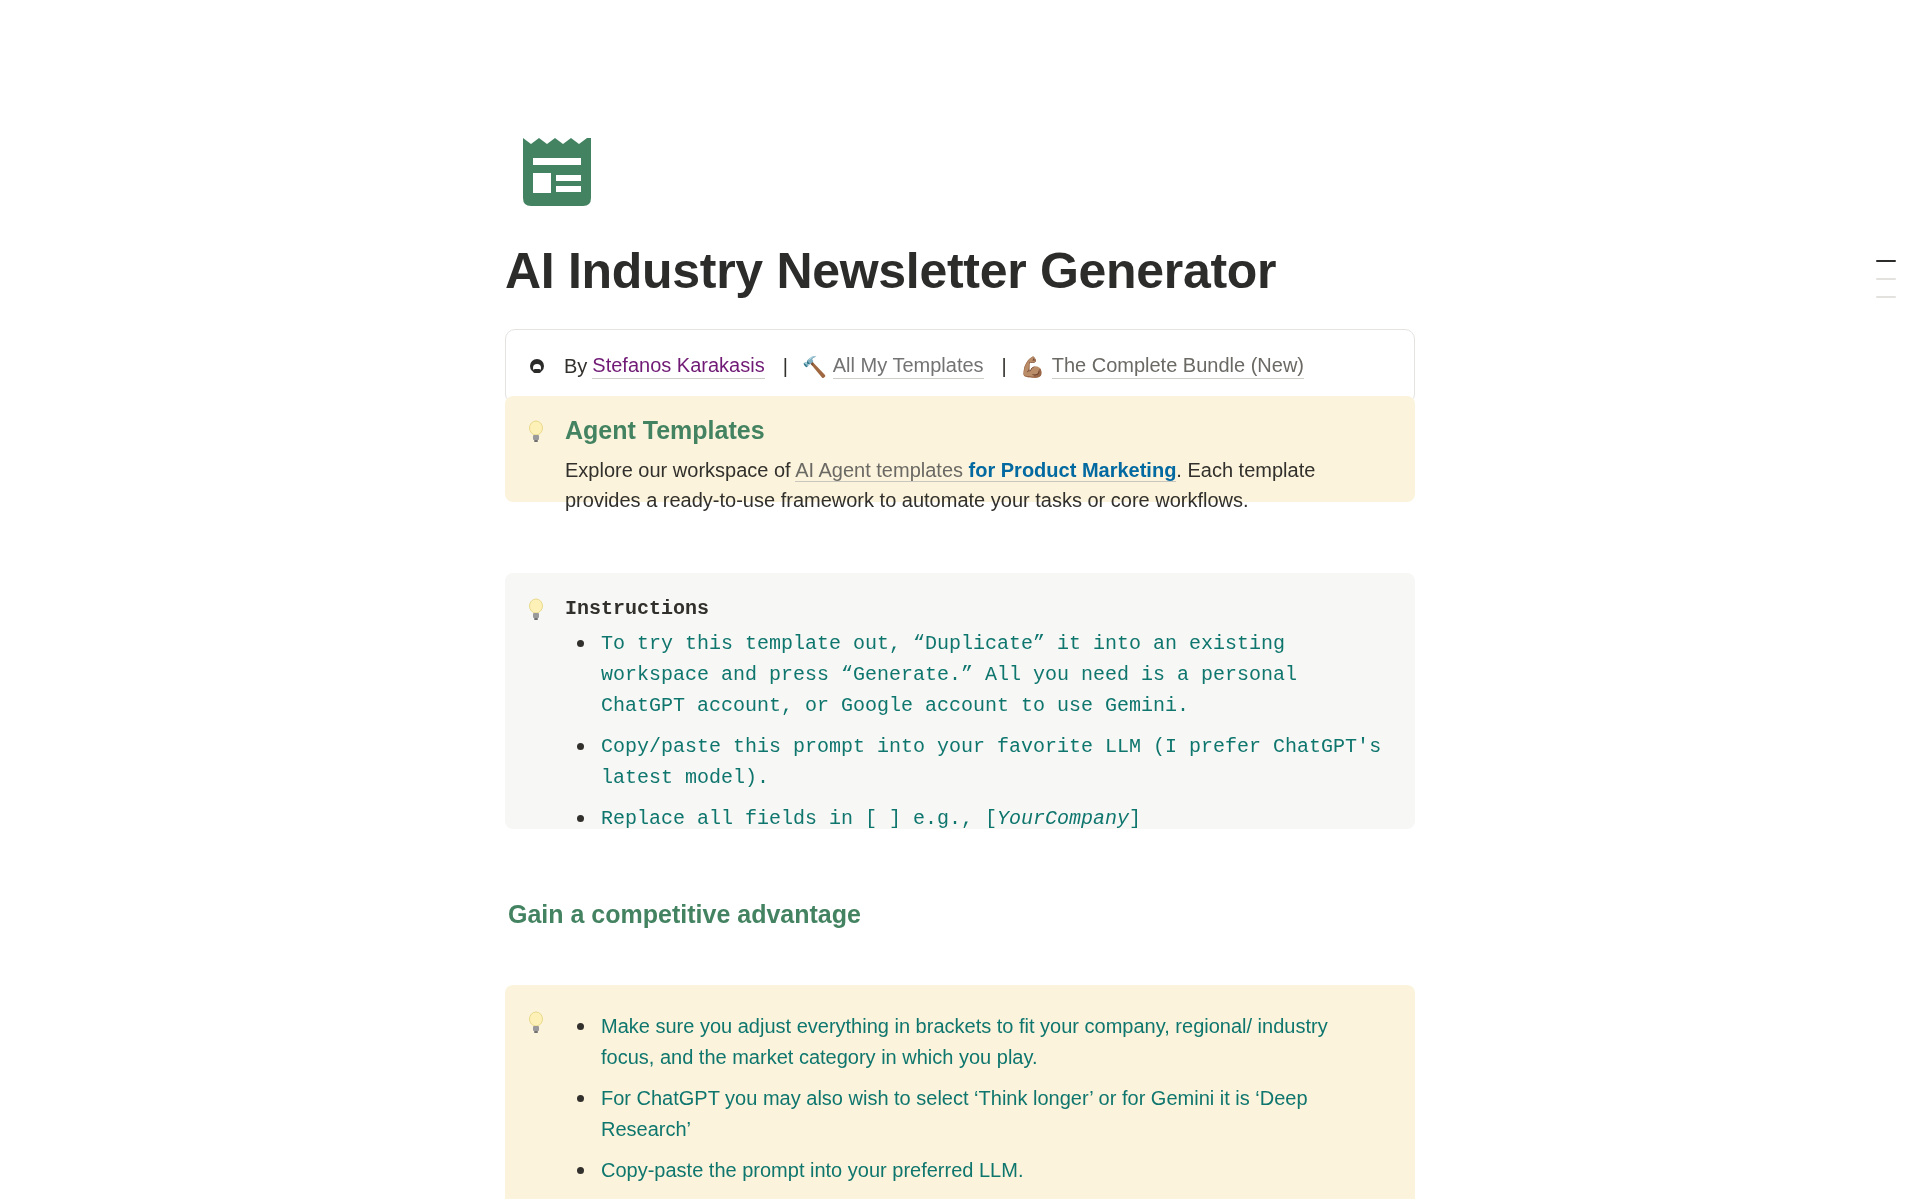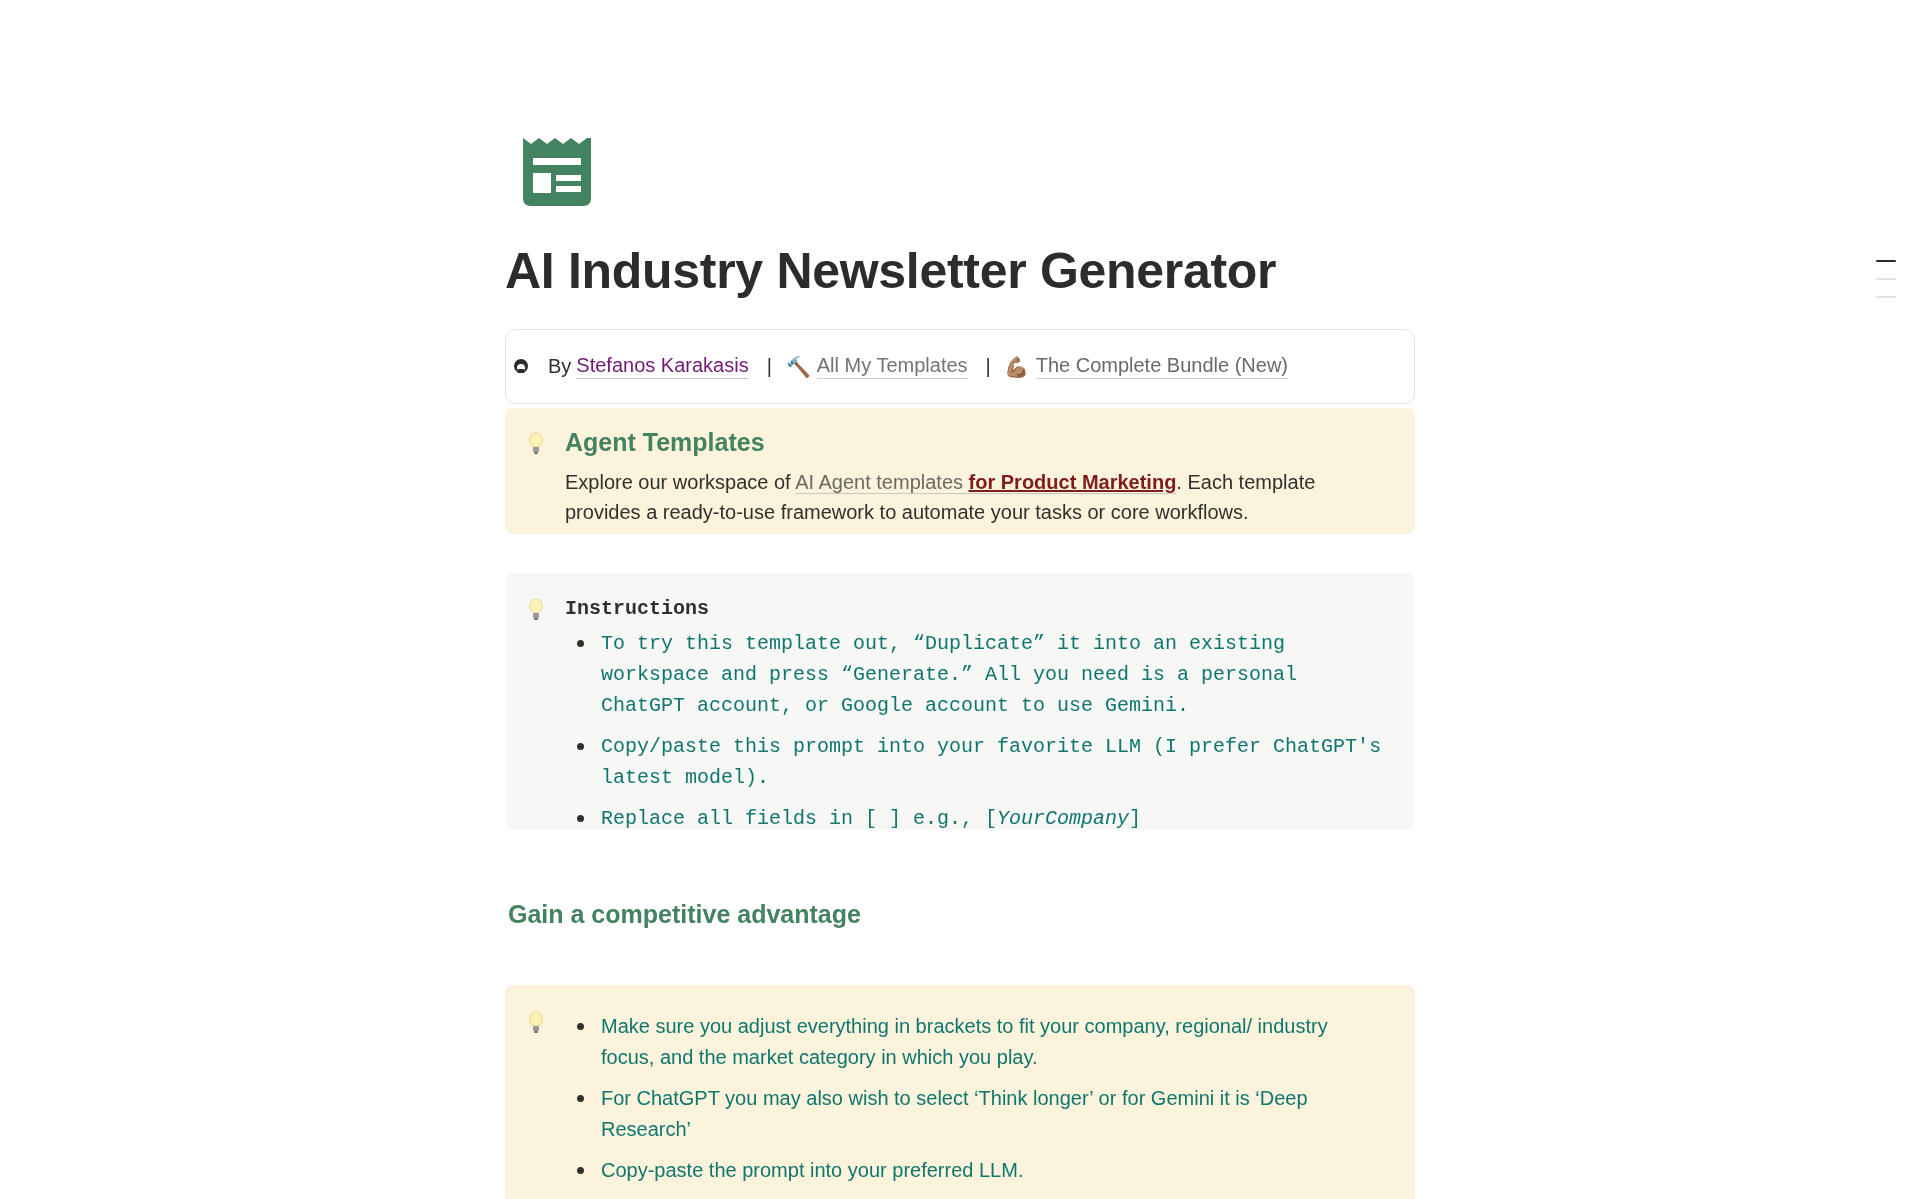--- a/index.html
+++ b/index.html
@@ -12,21 +12,21 @@
 
     .page-title {
       position: absolute; left: 0; top: 242px;
       font-size: 50px; font-weight: 700; color: #2c2c2b; letter-spacing: -0.3px;
       white-space: nowrap;
     }
 
     .byline {
       position: absolute; left: 0; top: 329px; width: 910px; height: 75px;
       border: 1.5px solid #e4e3e0; border-radius: 10px;
-      display: flex; align-items: center; padding-left: 6px;
+      display: flex; align-items: center; padding-left: 22px;
       font-size: 20px; color: #32302c; white-space: nowrap; text-align: right;
     }
     .byline .avatar { width: 18px; height: 18px; margin-right: 18px; display:inline-block; }
     .byline .link { text-decoration: none; border-bottom: 1.5px solid #cfcdc8; padding-bottom: 1px; }
     .byline .sep { margin: 0 14px 0 18px; color: #32302c; }
     .byline .emoji { font-size: 20px; margin-right: 6px; }
     .link-green { color: #701a75; }
     .link-red { color: #737373; }
     .link-gray { color: #6b6964; }
 
@@ -36,21 +36,21 @@
     }
     .callout .bulb { position: absolute; left: 23px; width: 16px; height: 24px; }
     .callout-yellow { background: #fbf3dc; }
     .callout-gray { background: #f7f7f5; }
 
     .callout-heading {
       font-size: 25px; font-weight: 700; color: #448361; margin-bottom: 10px;
     }
     .callout-body { font-size: 20px; line-height: 30px; color: #32302c; }
     .callout-body .ul-link { color: #6b6964; border-bottom: 1.5px solid #c9c6bd; }
-    .callout-body .ul-link b { color: #7f1d1d; text-decoration: underline; }
+    .callout-body .ul-link b { color: #0369a1; }
 
     .instr-heading { font-size: 20px; font-weight: 700; color: #32302c; margin-bottom: 8px; }
 
     ul.bullets { list-style: none; }
     ul.bullets li {
       position: relative; padding-left: 36px; font-size: 20px; line-height: 31px;
       color: #0f766e; margin-bottom: 10px;
     }
     ul.bullets li::before {
       content: ""; position: absolute; left: 12px; top: 12px;
@@ -101,21 +101,21 @@
     <span style="margin-right:5px;">By</span>
     <a class="link link-green">Stefanos Karakasis</a>
     <span class="sep">|</span>
     <span class="emoji">🔨</span>
     <a class="link link-red">All My Templates</a>
     <span class="sep">|</span>
     <span class="emoji">💪🏽</span>
     <a class="link link-gray">The Complete Bundle (New)</a>
   </div>
 
-  <div class="callout callout-yellow" style="top:408px; height:126px; padding-top:20px;">
+  <div class="callout callout-yellow" style="top:396px; height:106px; padding-top:20px;">
     <span class="bulb" style="top:24px;">
       <svg viewBox="0 0 16 24" width="16" height="24">
         <ellipse cx="8" cy="8" rx="6.5" ry="7" fill="#fdf1b8" stroke="#e9d98a" stroke-width="1"></ellipse>
         <rect x="5" y="15" width="6" height="5" rx="1" fill="#9a9a9a"></rect>
         <rect x="6" y="20" width="4" height="2" rx="1" fill="#6f6f6f"></rect>
       </svg>
     </span>
     <div class="callout-heading">Agent Templates</div>
     <div class="callout-body">
       <span>Explore our workspace of </span><a class="ul-link"><span>AI Agent templates </span><b>for Product Marketing</b></a><span>. Each template provides a ready-to-use framework to automate your tasks or core workflows.</span>

